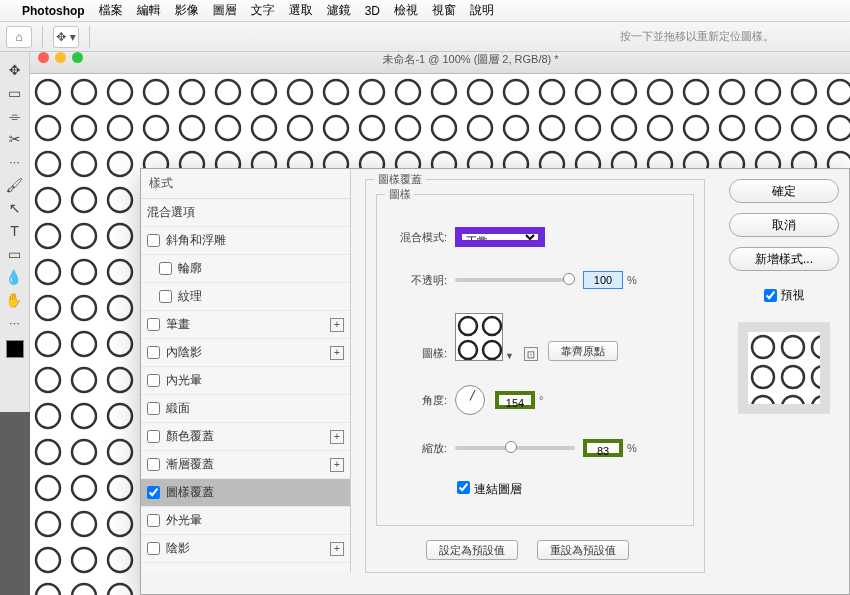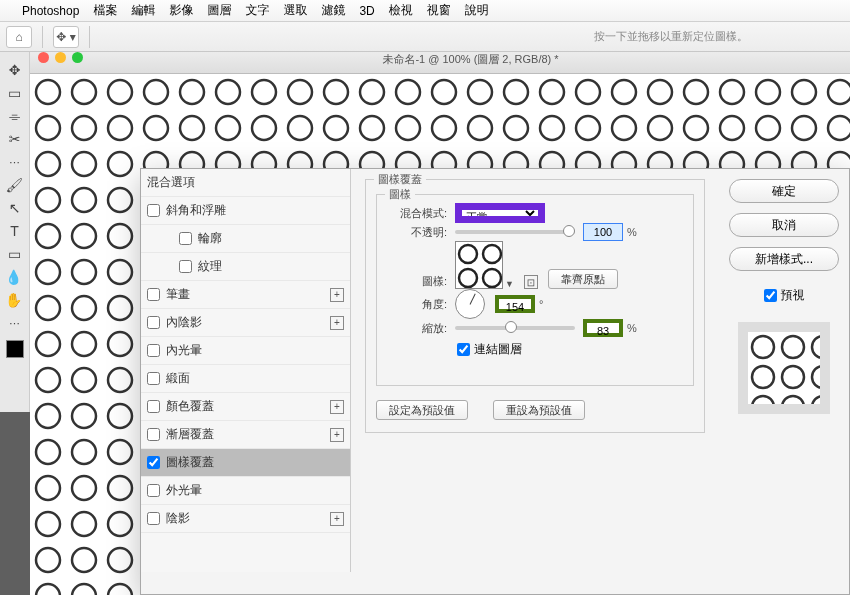--- a/index.html
+++ b/index.html
@@ -1,68 +1,68 @@
 <!DOCTYPE html>
 <html><head>
 <meta charset="utf-8">
 <style>
 *{box-sizing:border-box;margin:0;padding:0;font-family:-apple-system,"Helvetica Neue",Arial,sans-serif;font-size:12px}
 body{width:850px;height:595px;background:#f0f0f0;overflow:hidden;position:relative}
 .menubar{height:22px;background:linear-gradient(#fdfdfd,#f2f2f2);border-bottom:1px solid #d0d0d0;display:flex;align-items:center;padding:0 8px;gap:14px}
 .menubar .apple{font-size:14px}
-.menubar .app{font-weight:400}
+.menubar .app{font-weight:700}
 .menubar span{color:#000}
 .optbar{height:30px;background:linear-gradient(#f6f6f6,#ececec);border-bottom:1px solid #c8c8c8;display:flex;align-items:center;padding:0 6px;gap:10px}
 .home-btn,.move-btn{width:26px;height:22px;border:1px solid #c4c4c4;border-radius:3px;background:#fff;display:flex;align-items:center;justify-content:center;color:#555}
 .sep{width:1px;height:22px;background:#c8c8c8}
-.hint{color:#888;margin-left:auto;margin-right:96px;font-size:11px}
+.hint{color:#888;margin-left:auto;margin-right:70px;font-size:11px}
 .toolbox{position:absolute;left:0;top:52px;width:30px;background:#e8e8e8;border-right:1px solid #ccc;height:543px;padding-top:6px}
 .tool{width:26px;height:22px;margin:1px auto;display:flex;align-items:center;justify-content:center;color:#444;font-size:14px;cursor:pointer}
 .tool.small{font-size:11px}
 .tool-fg{width:18px;height:18px;background:#000;border:1px solid #888;margin:6px auto}
 .doc-win{position:absolute;left:30px;top:52px;right:0;height:543px;background:#fff}
 .doc-title{height:22px;background:linear-gradient(#ececec,#dedede);border-bottom:1px solid #bcbcbc;display:flex;}
 .traffic{display:flex;gap:6px;padding:0 8px}
 .tl{width:11px;height:11px;border-radius:50%}
 .tl.r{background:#ff5f57}.tl.y{background:#febc2e}.tl.g{background:#28c840}
 .doc-title .t{flex:1;text-align:center;color:#555;font-size:11px}
 .canvas{position:absolute;left:0;top:22px;right:0;bottom:0;overflow:hidden}
 .pattern{position:absolute;inset:0}
 .pattern svg{width:100%;height:100%}
 .grey-panel{position:absolute;left:0;top:360px;width:30px;bottom:0;background:#5f5f5f}
 .dialog{position:absolute;left:140px;top:168px;width:710px;height:427px;background:#f4f4f4;border:1px solid #a8a8a8;box-shadow:0 8px 30px rgba(0,0,0,.25)}
 .dlg-title{height:22px;background:linear-gradient(#eaeaea,#dcdcdc);border-bottom:1px solid #bcbcbc;text-align:center;line-height:22px;color:#444;font-size:12px}
 .dlg-body{display:flex;height:calc(100% - 22px)}
 .styles-col{width:210px;border-right:1px solid #ccc;background:#f6f6f6;overflow:auto}
 .styles-hdr{padding:6px 8px;border-bottom:1px solid #ddd;color:#555}
 .style-row{display:flex;align-items:center;padding:5px 6px;border-bottom:1px solid #e8e8e8;cursor:pointer}
-.style-row.indent{padding-left:38px}
+.style-row.indent{padding-left:18px}
 .style-row.sel{background:#bcbcbc}
 .style-row input[type=checkbox]{margin-right:6px}
 .style-row .lbl{flex:1;color:#333}
 .style-row .plus{width:14px;height:14px;border:1px solid #888;display:flex;align-items:center;justify-content:center;font-size:10px;color:#555}
 .detail-col{flex:1;padding:10px 14px;position:relative}
-.frow{display:flex;align-items:center;margin:0 0}
+.frow{display:flex;align-items:center;margin:24px 0}
 .flabel{width:60px;text-align:right;color:#444;margin-right:8px;font-size:11px}
 select{height:20px;width:90px;border:7px solid #6d28d9;background:#fff;font-size:11px}
 .slider{flex:0 0 120px;height:4px;background:#ccc;border-radius:2px;position:relative;margin-right:8px}
 .slider .thumb{position:absolute;top:-5px;width:12px;height:12px;border-radius:50%;background:#fff;border:1px solid #888}
 .numbox{width:40px;height:18px;border:1px solid #3b82f6;background:#d9ecff;text-align:center;line-height:16px;color:#000;font-size:11px}
 .numbox.plain{border:4px solid #4d7c0f;background:#fff}
 .unit{margin-left:4px;color:#555;font-size:11px}
 .pat-swatch{width:48px;height:48px;border:1px solid #888;background:#fff;position:relative;overflow:hidden}
 .pat-swatch svg{width:100%;height:100%}
 .drop-arrow{margin-left:2px;font-size:9px;color:#555}
 .snap-extra{width:14px;height:14px;border:1px solid #888;display:flex;align-items:center;justify-content:center;font-size:10px;margin:0 10px;color:#555}
 .btn{height:20px;padding:0 12px;border:1px solid #aaa;background:linear-gradient(#fff,#eee);border-radius:3px;color:#333;font-size:11px;cursor:pointer}
 .angle-dial{width:30px;height:30px;border:1px solid #888;border-radius:50%;position:relative;background:#fff}
 .angle-dial .hand{position:absolute;left:50%;top:50%;width:12px;height:1px;background:#444;transform-origin:left center;transform:rotate(-64deg)}
-.chk{display:flex;align-items:center;margin-left:70px;margin-top:4px}
+.chk{display:flex;align-items:flex-start;margin-left:70px;margin-top:4px}
 .chk input{margin-right:4px}
-.preset-btns{display:flex;gap:25px;margin-top:14px}
+.preset-btns{display:flex;gap:19px;margin-left:50px;margin-top:14px}
 .right-col{width:130px;padding:10px;display:flex;flex-direction:column;gap:10px;align-items:center}
 .rbtn{width:110px;height:24px;border:1px solid #aaa;border-radius:12px;background:linear-gradient(#fff,#eee);font-size:12px;cursor:pointer;display:flex;align-items:center;justify-content:center}
 .preview-lbl{display:flex;align-items:center;margin-top:6px}
 .preview-lbl input{margin-right:4px}
 .preview-box{width:92px;height:92px;background:#ddd;display:flex;align-items:center;justify-content:center;margin-top:8px}
 .preview-inner{width:72px;height:72px;background:#fff;overflow:hidden}
 .preview-inner svg{width:100%;height:100%}
 </style>
 </head>
 <body>
@@ -127,20 +127,21 @@
           </defs>
           <rect width="100%" height="100%" fill="url(#p1)"></rect>
         </svg>
     </div>
   </div>
 </div>
 
 <div class="dialog">
   <div class="dlg-body">
     <div class="styles-col">
+      <div class="styles-hdr">樣式</div>
       <div class="style-row">
           <span class="lbl">混合選項</span>
         </div>
       <div id="styles-container">
           <div class="style-row">
             <input type="checkbox" style="">
             <span class="lbl">斜角和浮雕</span>
           </div>
           <div class="style-row indent">
             <input type="checkbox" style="">

